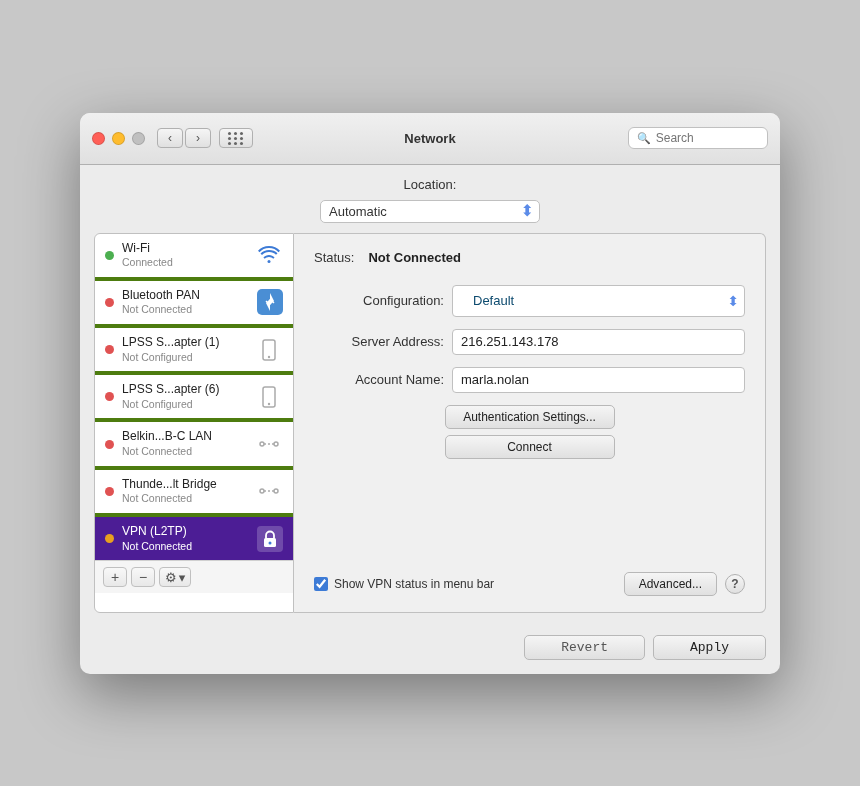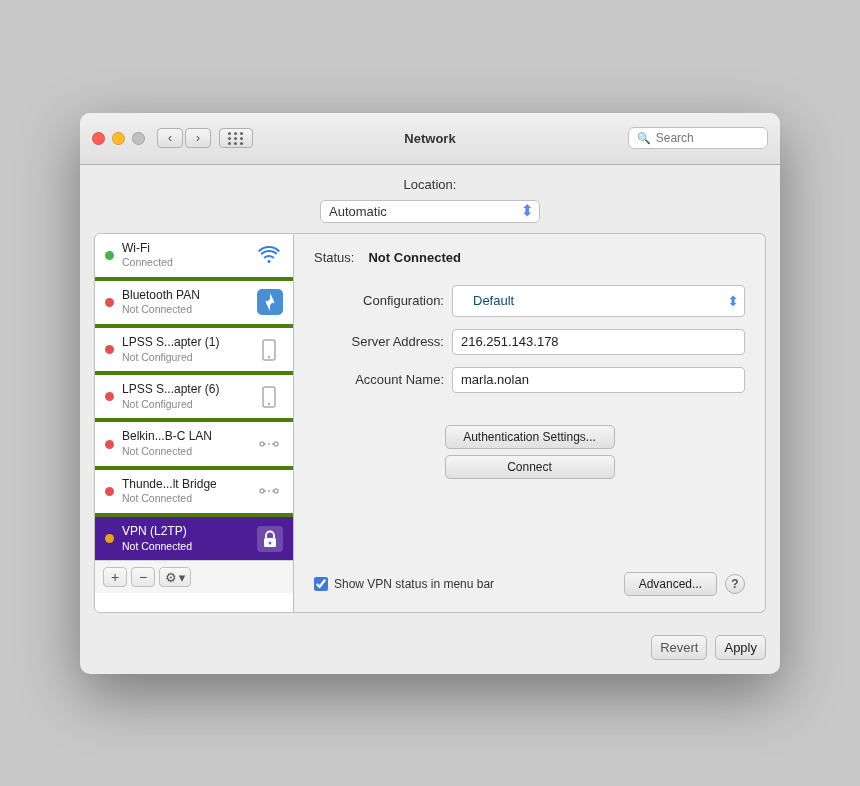--- a/index.html
+++ b/index.html
@@ -310,21 +310,21 @@
       transform: translateY(-50%);
       pointer-events: none;
       color: #5b8be8;
       font-size: 14px;
     }
     .buttons-row {
       display: flex;
       flex-direction: column;
       align-items: center;
       gap: 6px;
-      margin-top: 20px;
+      margin-top: 0;
     }
     .mac-btn {
       background: linear-gradient(to bottom, #f5f5f5, #e0e0e0);
       border: 1px solid #b8b8b8;
       border-radius: 5px;
       padding: 4px 16px;
       font-size: 12px;
       color: #222;
       cursor: pointer;
       min-width: 170px;
@@ -380,24 +380,25 @@
       display: flex;
       justify-content: flex-end;
       align-items: center;
       padding: 8px 14px 14px 14px;
       gap: 8px;
     }
     .footer-btn {
       background: linear-gradient(to bottom, #f5f5f5, #e0e0e0);
       border: 1px solid #b8b8b8;
       border-radius: 5px;
-      padding: 4px 8px;
+      padding: 4px 36px;
       font-size: 13px;
       color: #555;
       cursor: pointer;
+      font-family: Liberation Mono, monospace;
     }
     .footer-btn.primary {
       color: #222;
     }
   </style>
 </head>
 <body>
 
 <div class="window">
 

